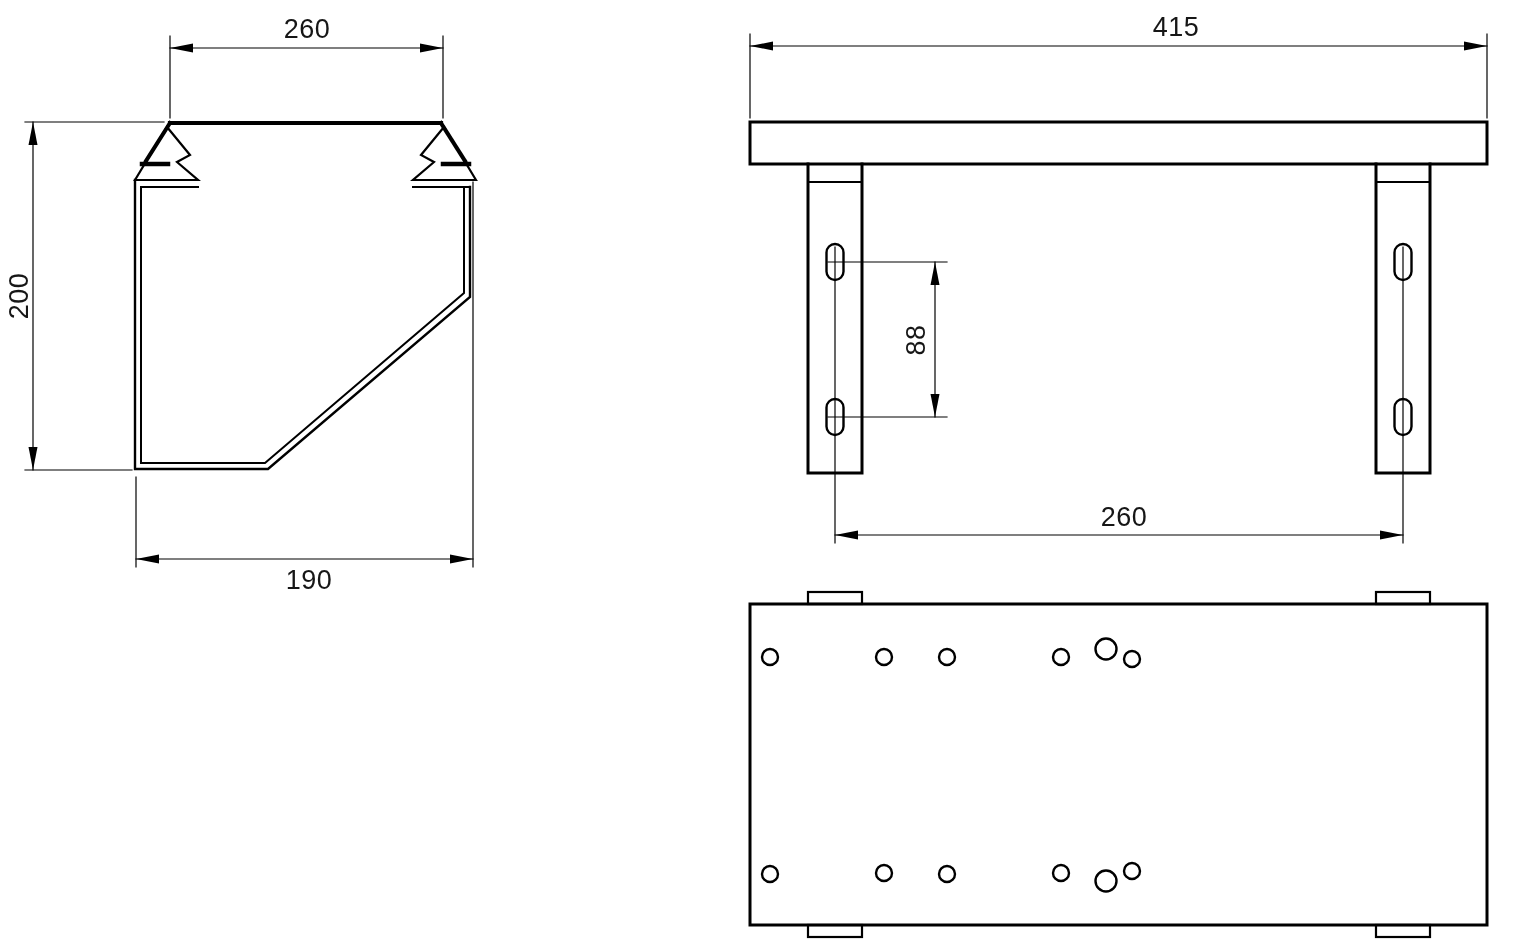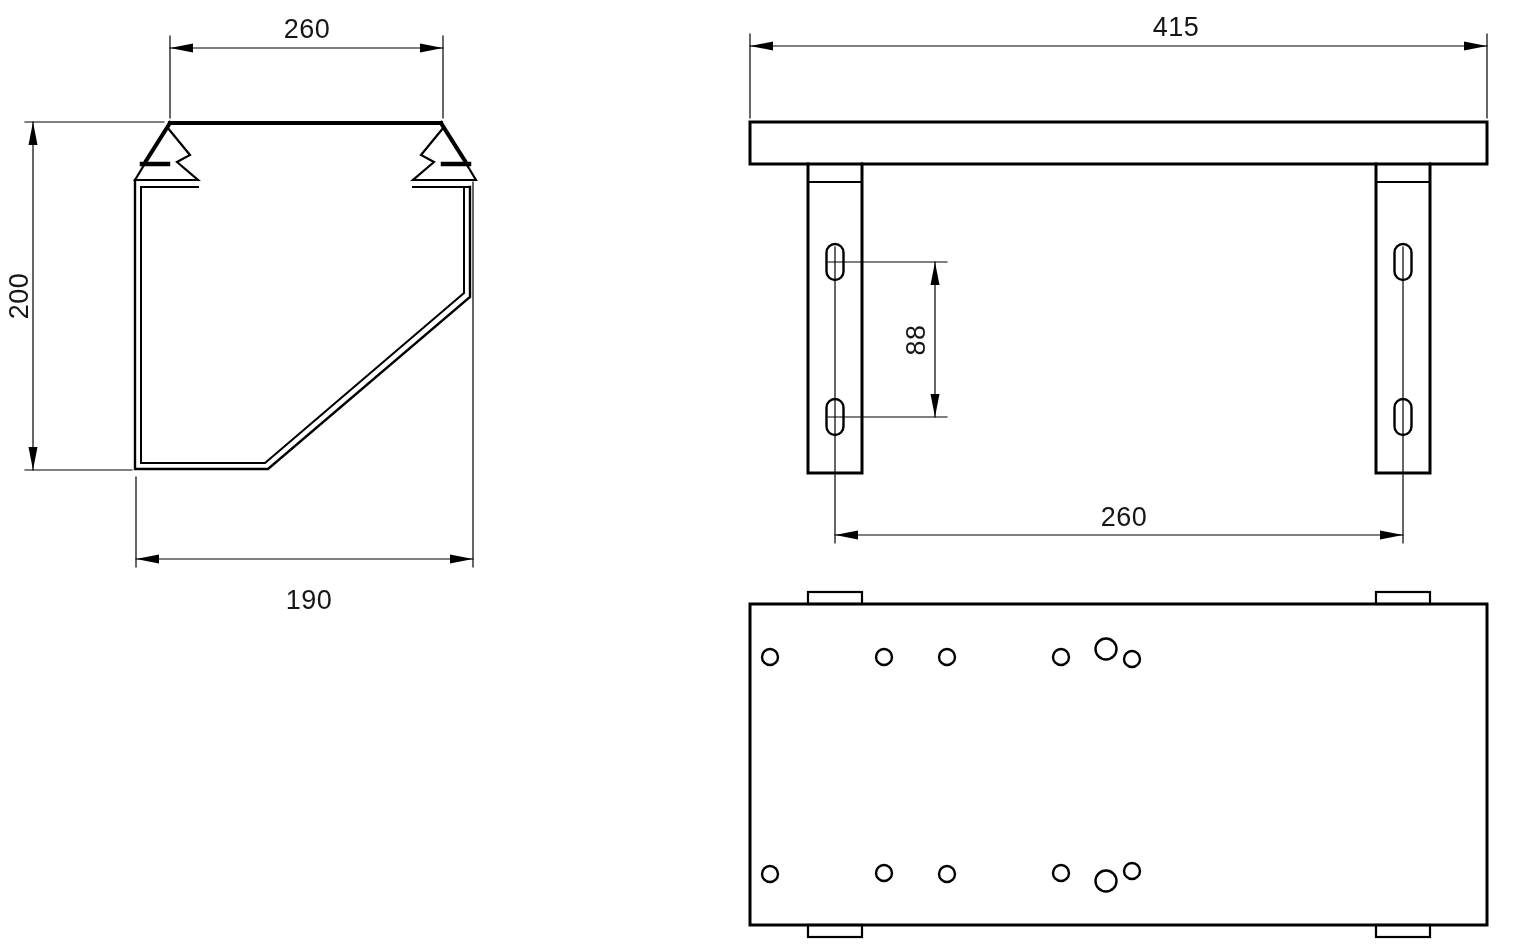--- a/index.html
+++ b/index.html
@@ -144,21 +144,21 @@
       <path d="M835,535 H1403"></path>
       <polygon points="835,535 858,530.5 858,539.5" fill="#000" stroke="none"></polygon>
       <polygon points="1403,535 1380,530.5 1380,539.5" fill="#000" stroke="none"></polygon>
     </g>
   </svg>
 
   <div class="dim-label" style="left:307px;top:29px;">260</div>
 
   <div class="dim-label rot" style="left:19px;top:296px;">200</div>
 
-  <div class="dim-label" style="left:309px;top:560px;margin-top:25px;">190</div>
+  <div class="dim-label" style="left:309px;top:540px;margin-top:25px;">190</div>
 
   <div class="dim-label" style="left:1176px;top:27px;">415</div>
 
   <div class="dim-label rot" style="left:916px;top:340px;">88</div>
 
   <div class="dim-label" style="left:1124px;top:517px;">260</div>
 
 </div>
 
 </body></html>

